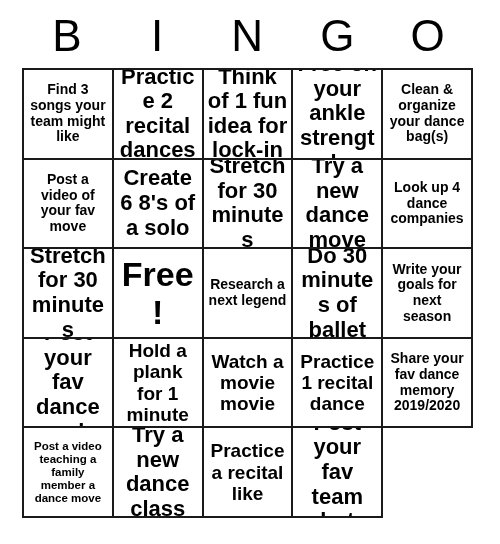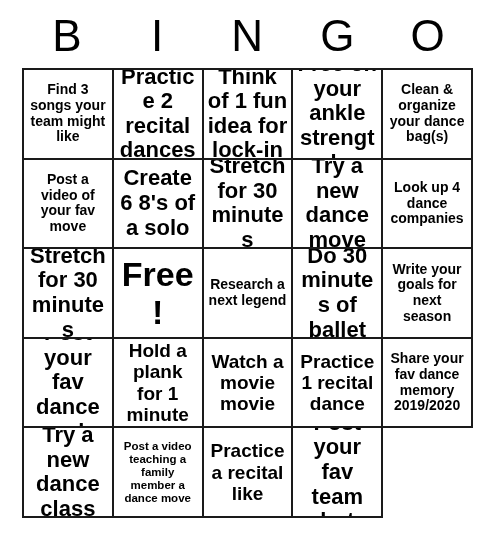--- a/index.html
+++ b/index.html
@@ -161,25 +161,25 @@
     <div class="cell fs-l">
         <span class="cell-text">Watch a movie movie</span>
       </div>
     <div class="cell fs-l">
         <span class="cell-text">Practice 1 recital dance</span>
       </div>
 
     <div class="cell fs-s">
         <span class="cell-text">Share your fav dance memory 2019/2020</span>
       </div>
+    <div class="cell fs-xs">
+        <span class="cell-text">Post a video teaching a family member a dance move</span>
+      </div>
     <div class="cell fs-m">
         <span class="cell-text">Try a new dance class</span>
-      </div>
-    <div class="cell fs-xs">
-        <span class="cell-text">Post a video teaching a family member a dance move</span>
       </div>
     <div class="cell fs-l">
         <span class="cell-text">Practice a recital like</span>
       </div>
     <div class="cell fs-m">
         <span class="cell-text">Post your fav team photo</span>
       </div>
 
   </div>
 </div>

